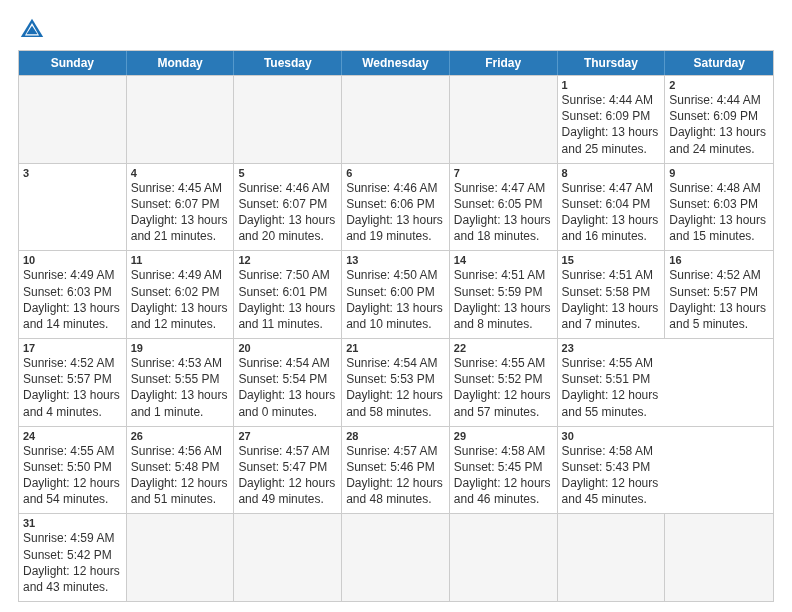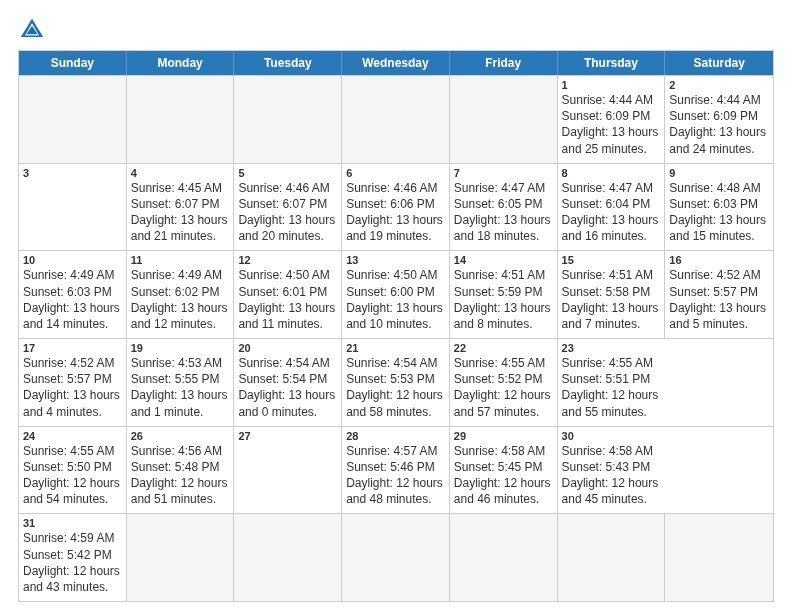--- a/index.html
+++ b/index.html
@@ -218,21 +218,21 @@
           </div>
           <div class="cal-cell">
             <span class="day-num">11</span>
             <div class="day-info">Sunrise: 4:49 AM
 Sunset: 6:02 PM
 Daylight: 13 hours
 and 12 minutes.</div>
           </div>
           <div class="cal-cell">
             <span class="day-num">12</span>
-            <div class="day-info">Sunrise: 4:50 AM
+            <div class="day-info">Sunrise: 7:50 AM
 Sunset: 6:01 PM
 Daylight: 13 hours
 and 11 minutes.</div>
           </div>
           <div class="cal-cell">
             <span class="day-num">13</span>
             <div class="day-info">Sunrise: 4:50 AM
 Sunset: 6:00 PM
 Daylight: 13 hours
 and 10 minutes.</div>
@@ -313,20 +313,24 @@
           </div>
           <div class="cal-cell">
             <span class="day-num">26</span>
             <div class="day-info">Sunrise: 4:56 AM
 Sunset: 5:48 PM
 Daylight: 12 hours
 and 51 minutes.</div>
           </div>
           <div class="cal-cell">
             <span class="day-num">27</span>
+            <div class="day-info">Sunrise: 4:57 AM
+Sunset: 5:47 PM
+Daylight: 12 hours
+and 49 minutes.</div>
           </div>
           <div class="cal-cell">
             <span class="day-num">28</span>
             <div class="day-info">Sunrise: 4:57 AM
 Sunset: 5:46 PM
 Daylight: 12 hours
 and 48 minutes.</div>
           </div>
           <div class="cal-cell">
             <span class="day-num">29</span>

